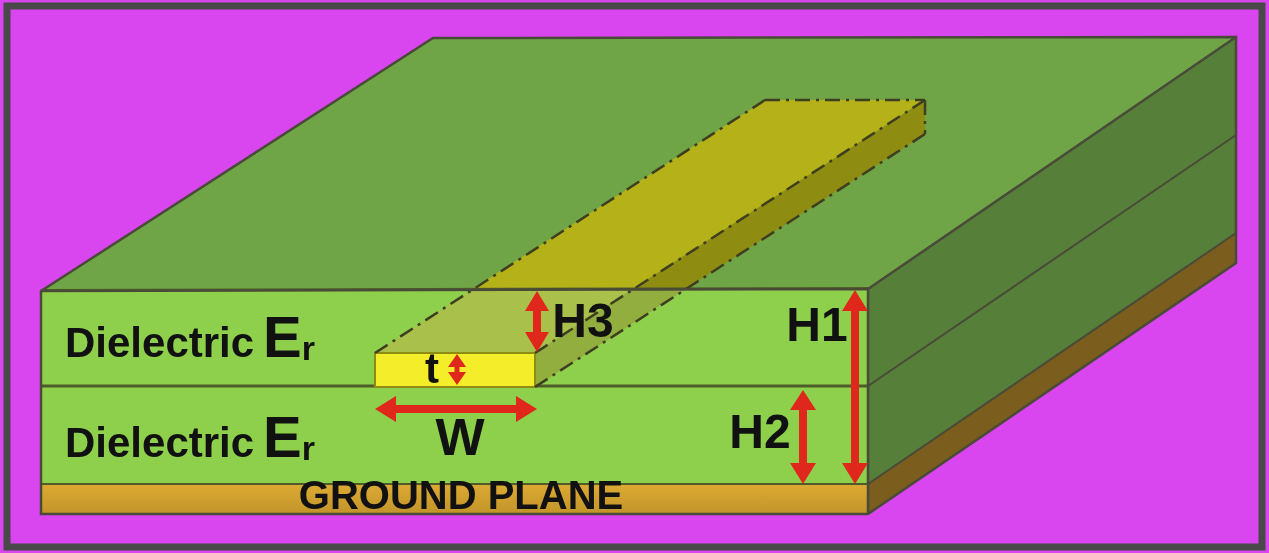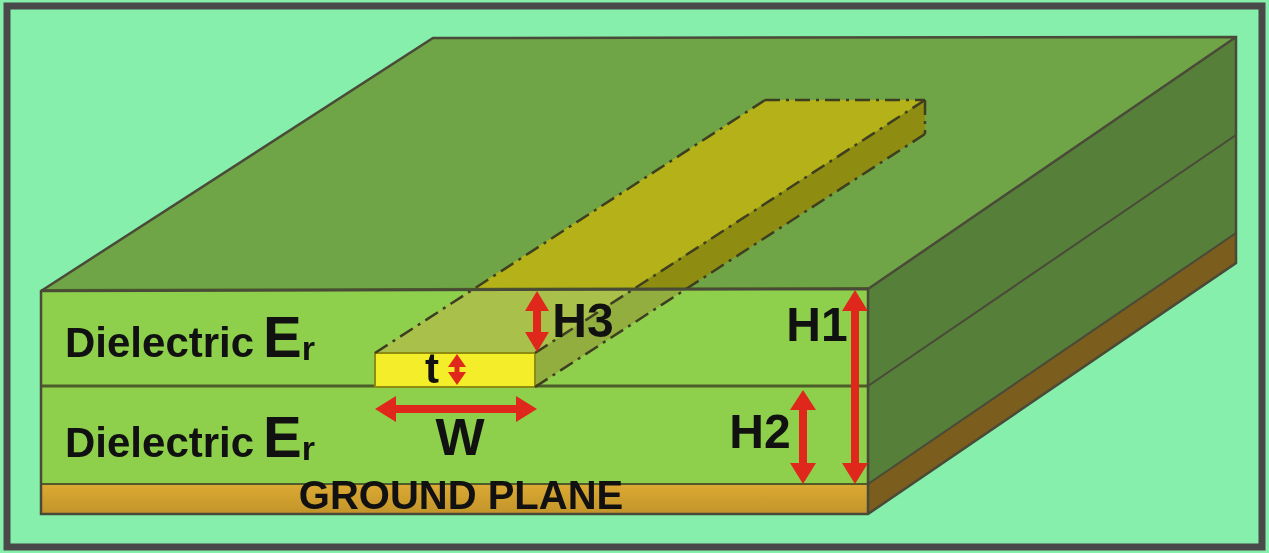--- a/index.html
+++ b/index.html
@@ -1,16 +1,16 @@
 <!DOCTYPE html>
 <html><head>
 <meta charset="utf-8">
 <style>
   html,body{margin:0;padding:0;background:#ffffff;}
-  .stage{position:relative;width:1269px;height:553px;background:#86efac;overflow:hidden;}
+  .stage{position:relative;width:1269px;height:553px;background:#d946ef;overflow:hidden;}
   svg{display:block;}
   .lbl{font-family:"Liberation Sans","DejaVu Sans",sans-serif;font-weight:bold;fill:#111111;}
   .outline{fill:none;}
   .arrow-shaft{stroke-width:8;fill:none;}
   .arrow-shaft-thin{stroke-width:5;fill:none;}
   .arrow-head{stroke:none;}
   .hidden-edge{fill:none;stroke-width:2.5;stroke-dasharray:15 6 3 6;}
   .edge{fill:none;stroke-width:2;}
   .edge-thick{fill:none;stroke-width:3;}
 </style>

